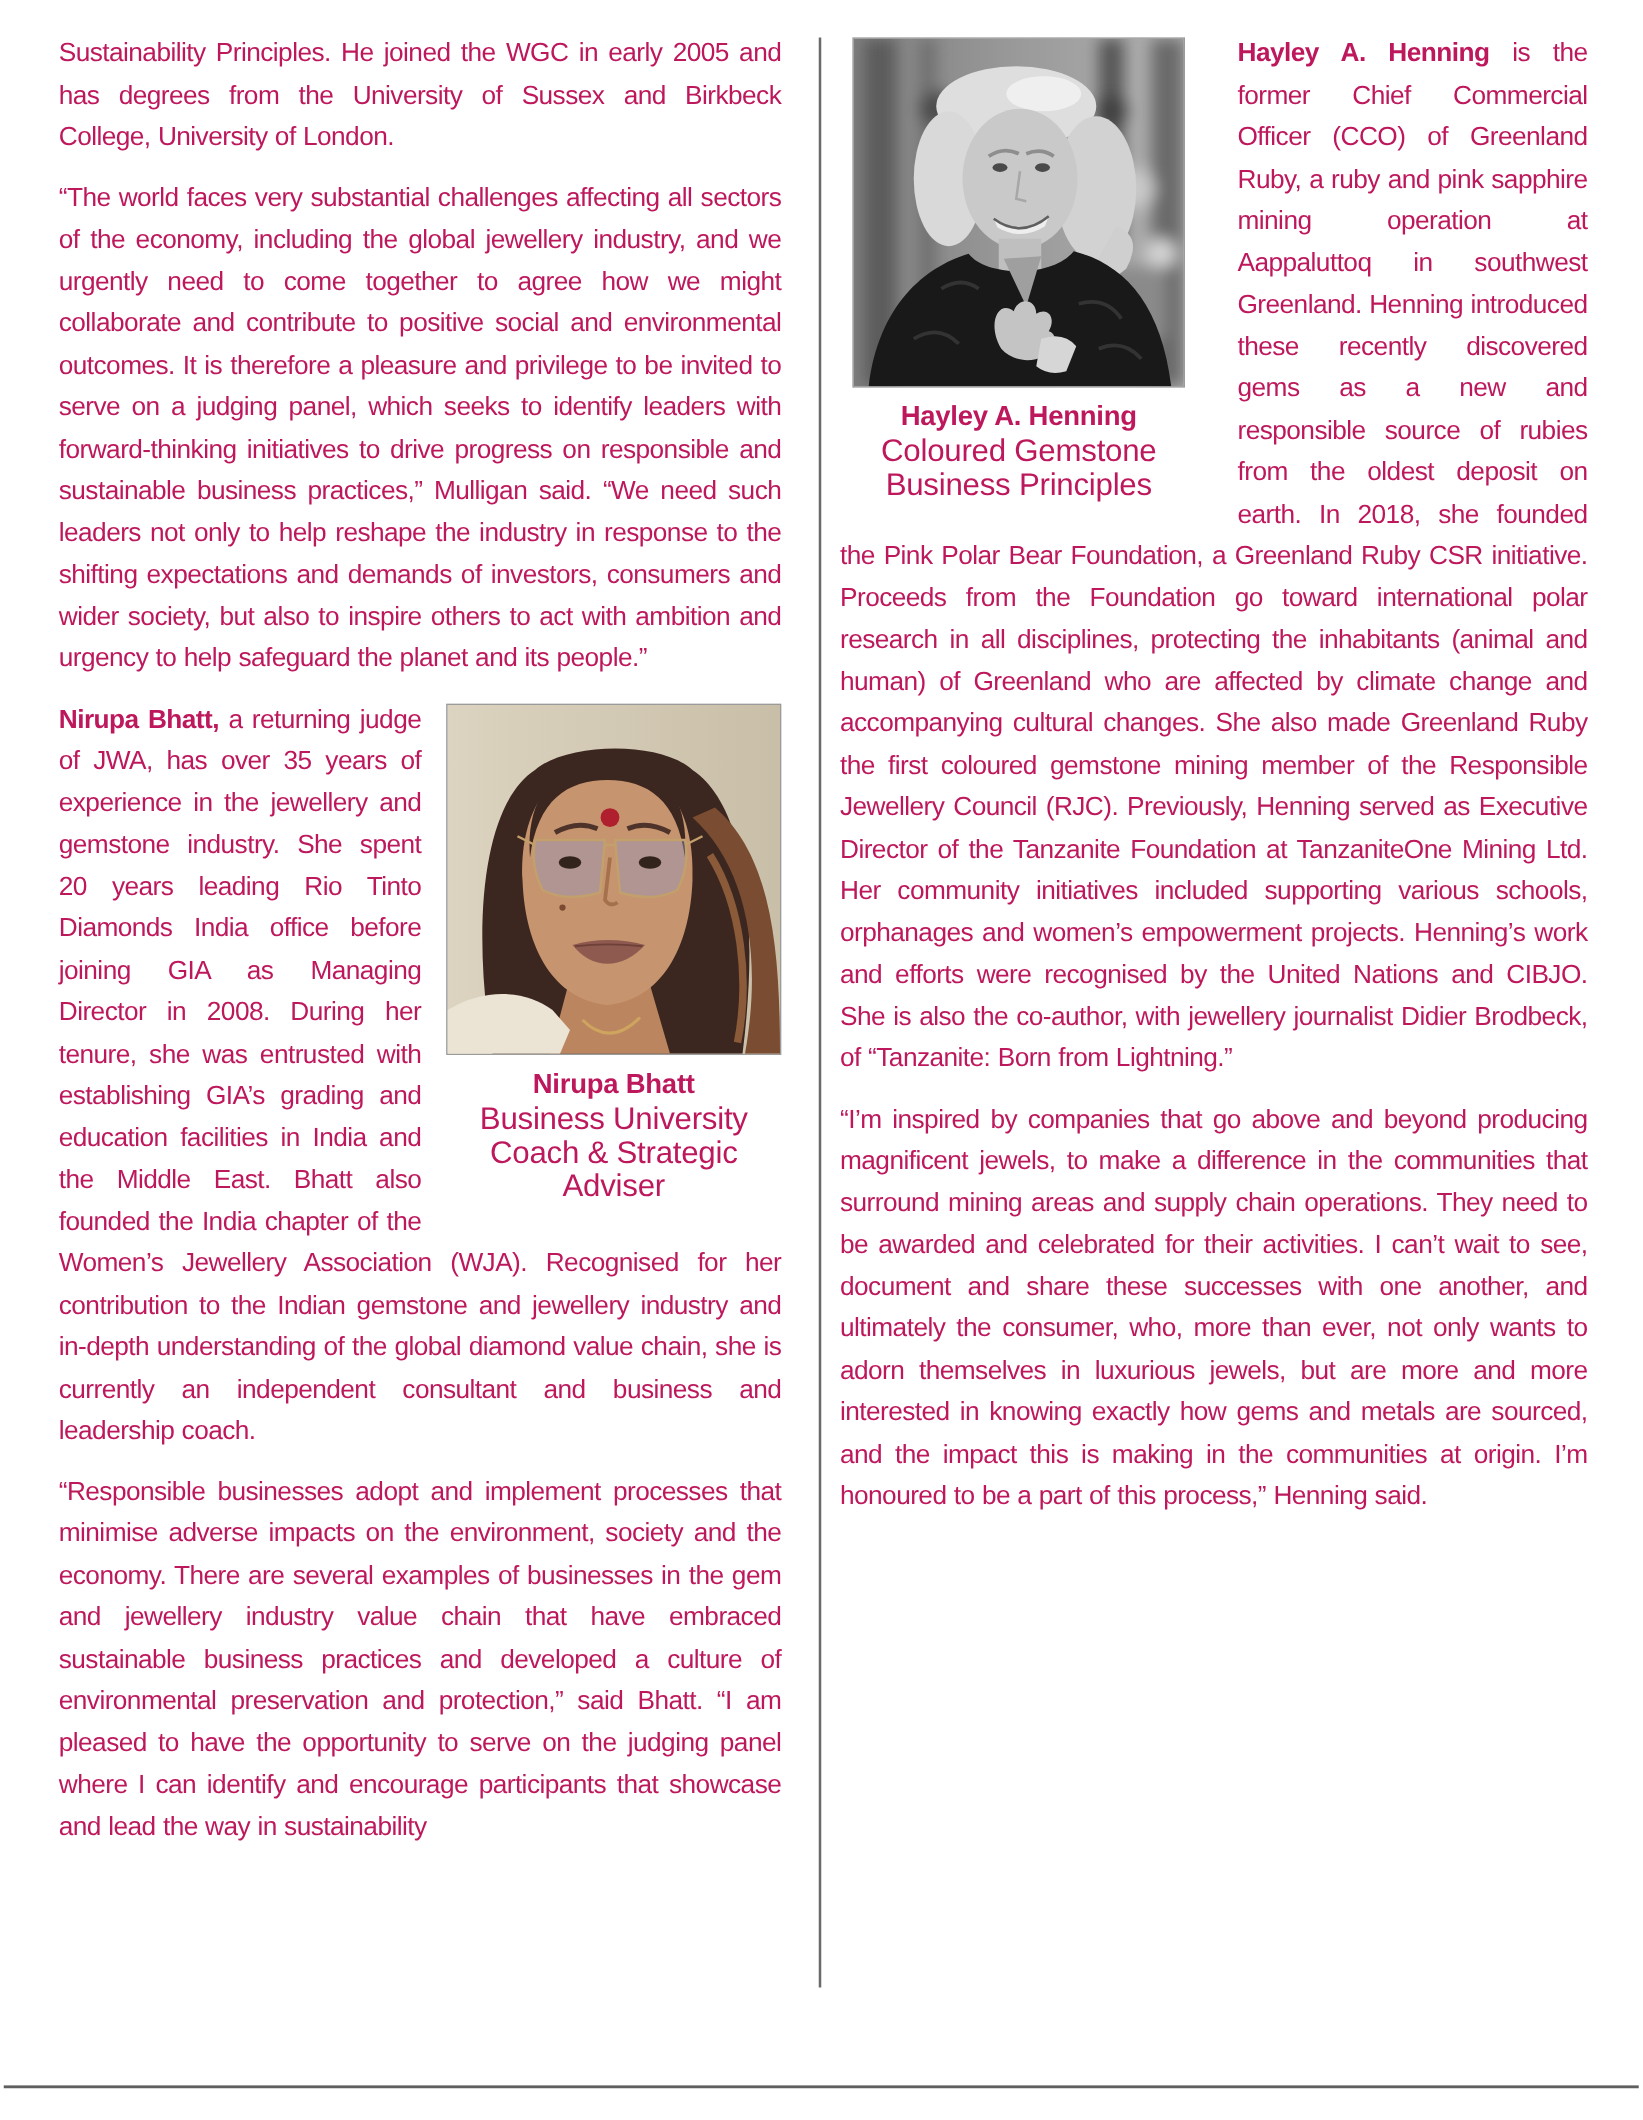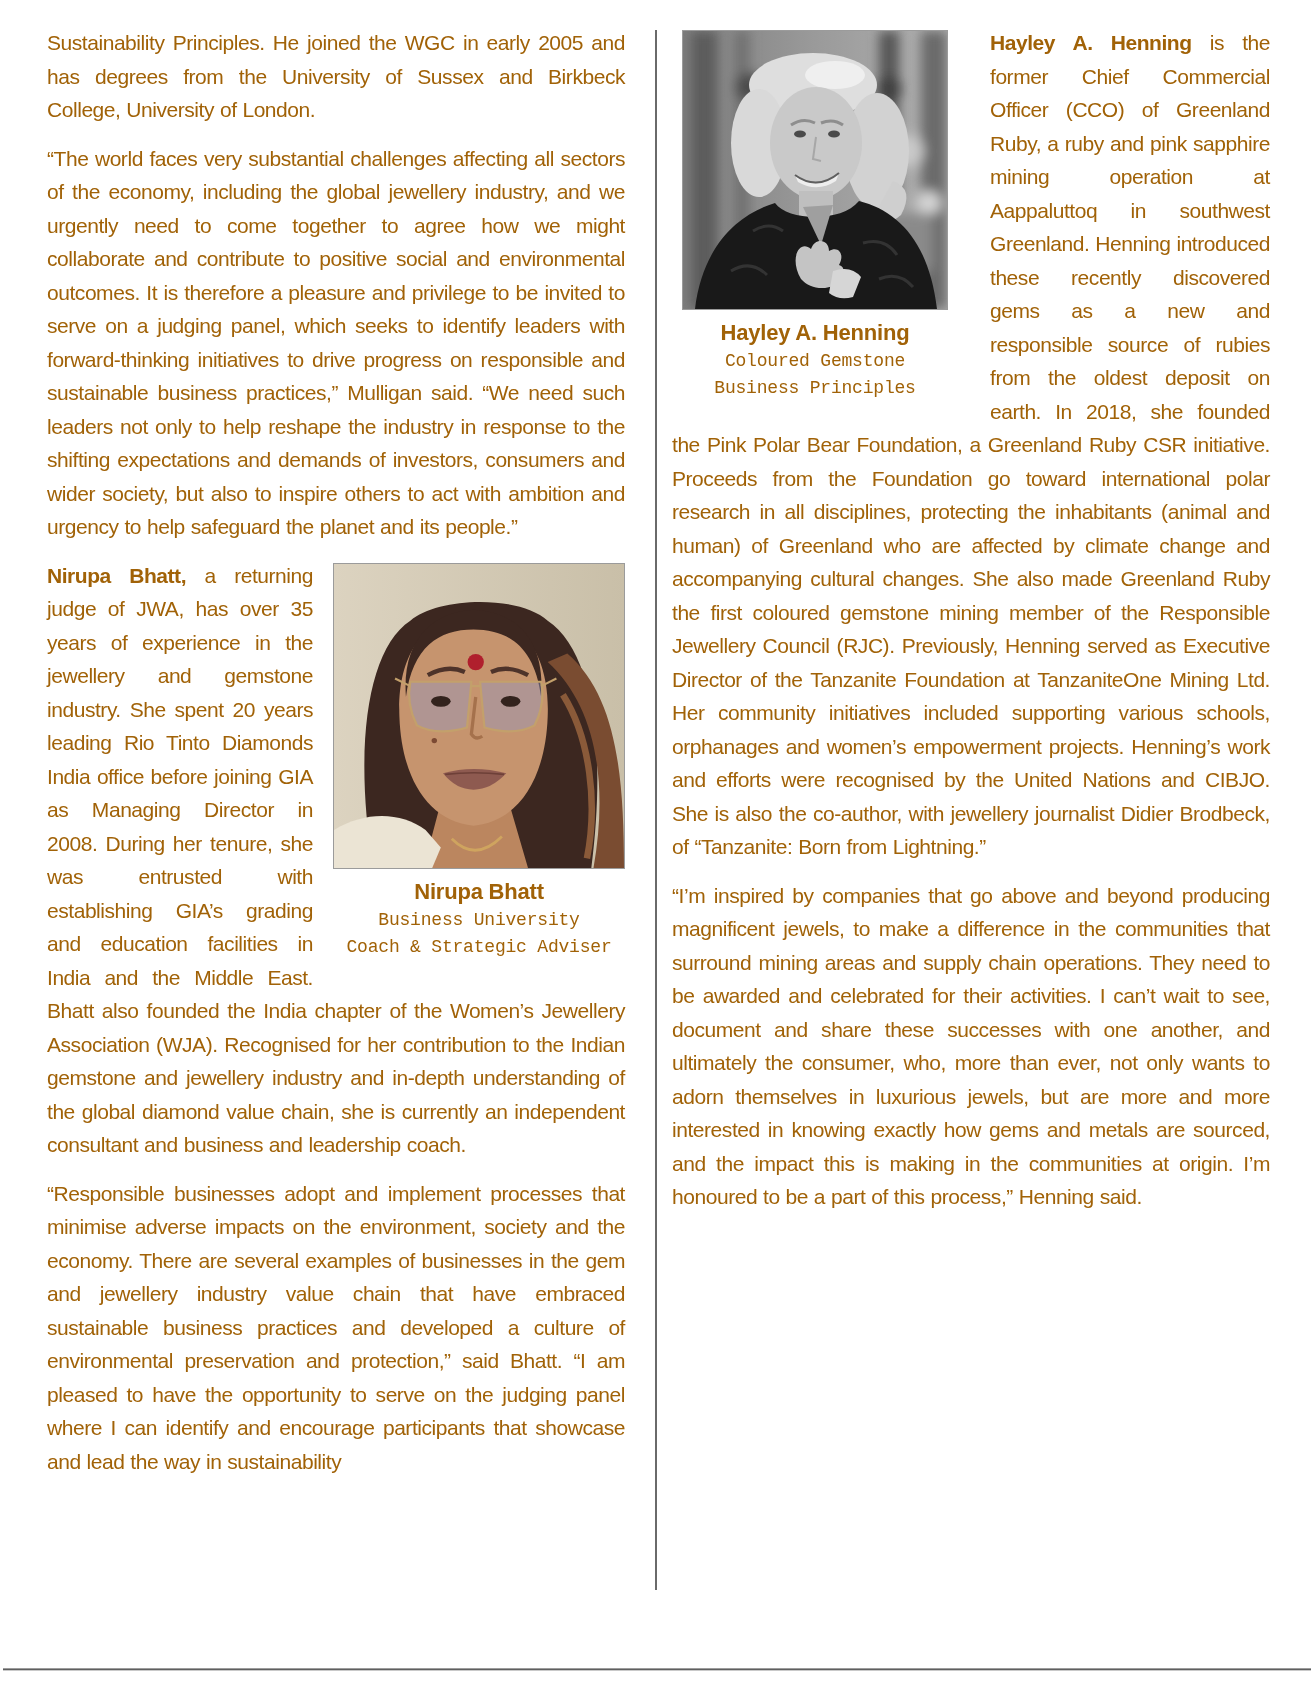--- a/index.html
+++ b/index.html
@@ -1,21 +1,21 @@
 <!DOCTYPE html>
 <html><head>
 <meta charset="utf-8">
 <style>
   html,body{margin:0;padding:0;background:#ffffff;}
   .page{
     position:relative;
     width:1314px;height:1696px;
     background:#ffffff;
     font-family:"Liberation Sans", sans-serif;
-    color:#a16207;
+    color:#be185d;
     overflow:hidden;
   }
   .col{
     position:absolute;
     top:26px;
     text-align:justify;
     font-size:21px;
     line-height:33.5px;
     letter-spacing:-0.45px;
     word-spacing:0.5px;
@@ -27,27 +27,27 @@
   .divider{
     position:absolute;left:655px;top:30px;width:2px;height:1560px;
     background:#6a6a6a;
   }
   .bottom-rule{
     position:absolute;left:3px;right:3px;top:1668px;height:3px;
     background:linear-gradient(to bottom,#9c9c9c 0 1px,#5f5f5f 1px 2px,#c9c9c9 2px 3px);
   }
   figure{margin:0;padding:0;}
   .fig{display:block;}
-  .fig-right{float:right;width:292px;margin:4px 0 6px 20px;}
+  .fig-right{float:right;width:268px;margin:4px 0 6px 20px;}
   .fig-left{float:left;width:266px;margin:4px 42px 6px 10px;}
   .photo{border:1px solid #9b9b9b;line-height:0;background:#ccc;}
   .photo svg{display:block;width:100%;height:auto;}
   figcaption{text-align:center;letter-spacing:-0.2px;word-spacing:normal;}
   .fig-name{font-weight:700;font-size:22px;line-height:30px;margin-top:8px;}
-  .fig-role{font-size:18px;line-height:27px;font-family:Liberation Mono, monospace;}
+  .fig-role{font-size:25px;line-height:27px;}
 </style>
 </head>
 <body>
 
 <div class="page">
 
   <div class="divider"></div>
 
   <div class="col col-left">
 

